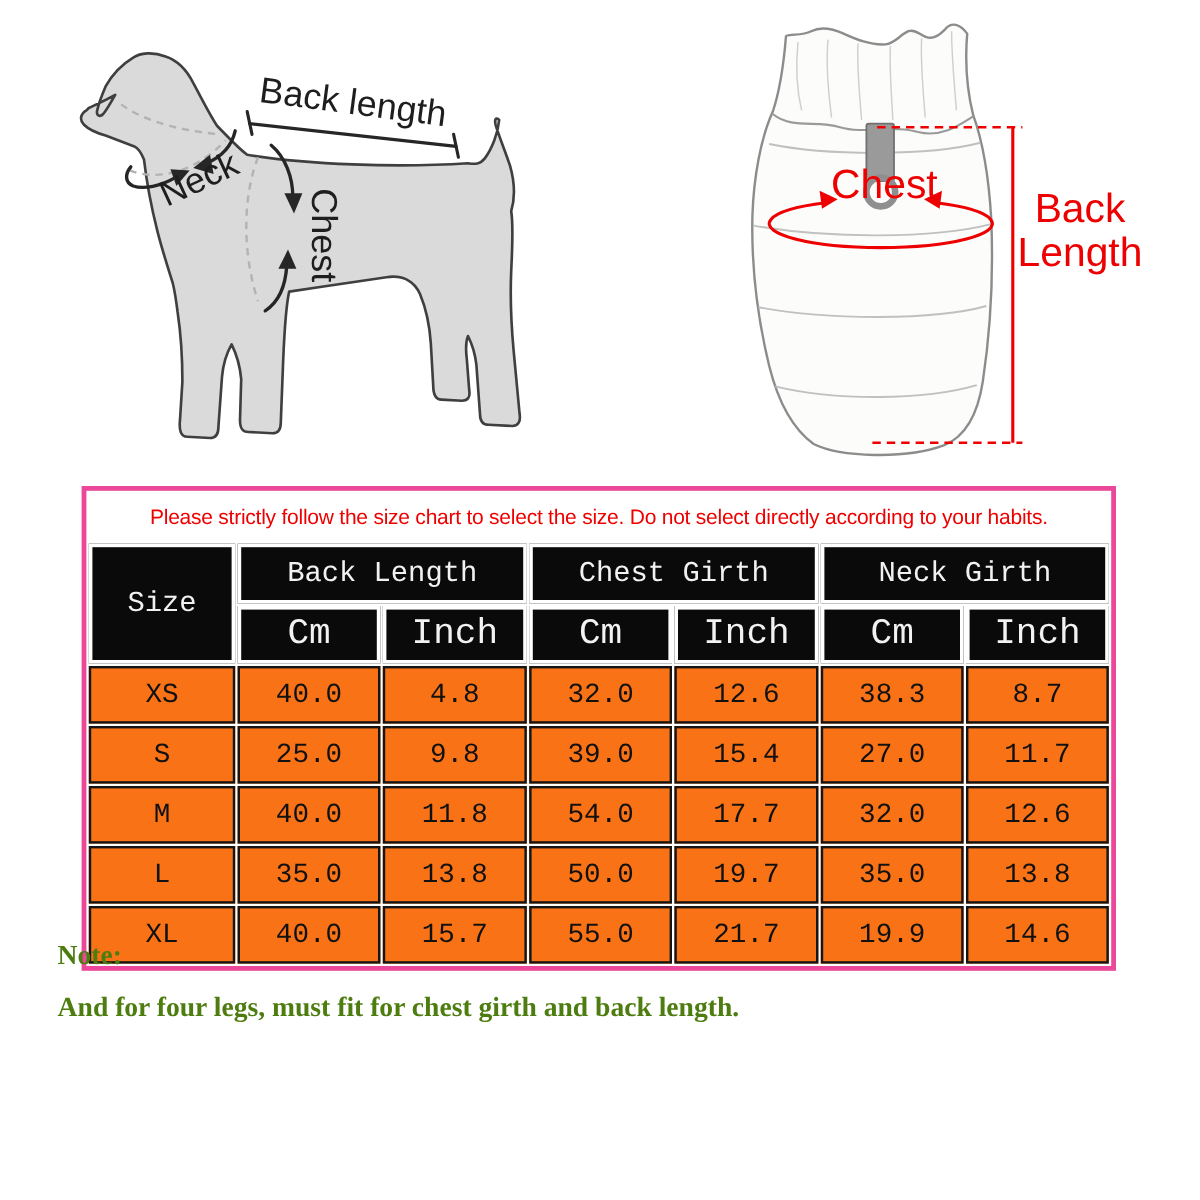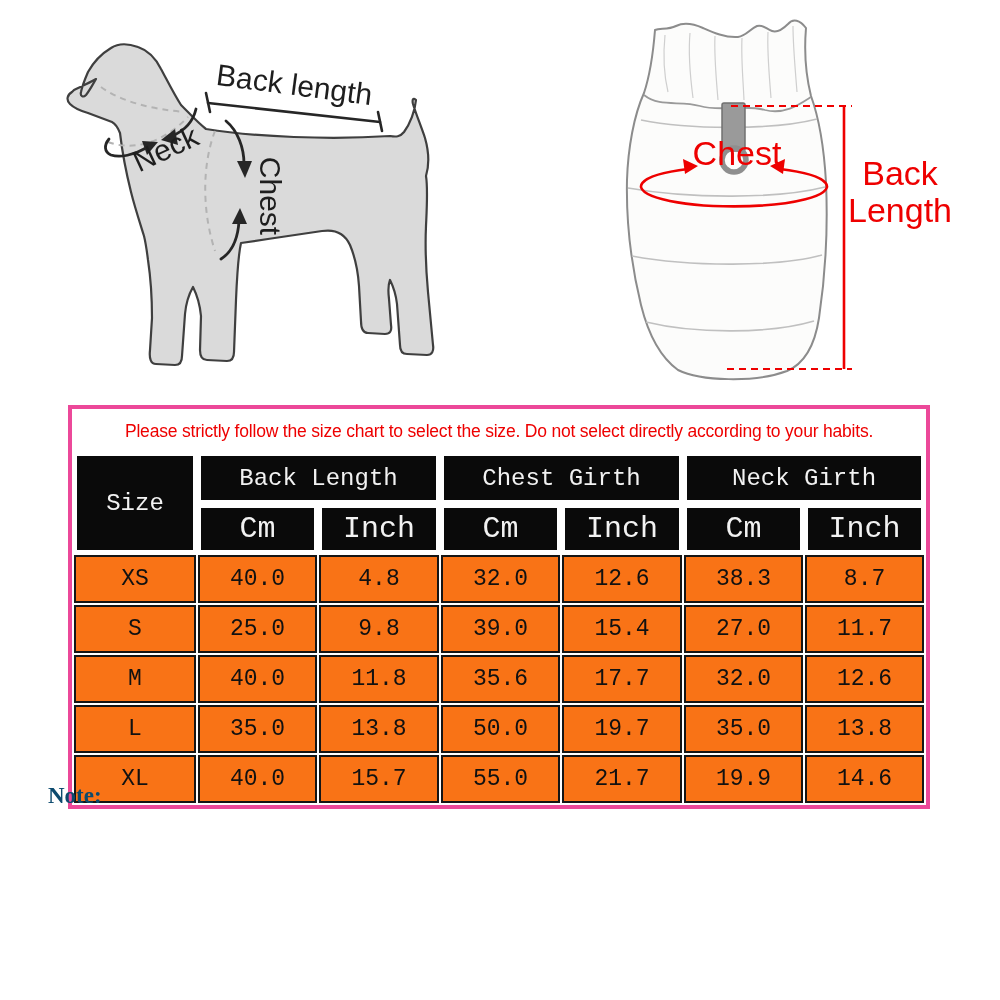--- a/index.html
+++ b/index.html
@@ -13,21 +13,21 @@
     border:4px solid #ec4899;font-family:"Liberation Mono",monospace;}
   table.size-table td,table.size-table th{padding:0;text-align:center;vertical-align:middle;}
   tr.banner-row td{height:40px;background:#ffffff;color:#ee0000;
     font-family:"Liberation Sans",sans-serif;font-size:17.5px;letter-spacing:-0.2px;font-weight:400;}
   th.dark{background:#0a0a0a;color:#f2f2f2;font-weight:400;font-size:24px;border:3px solid #ffffff;}
   tr.group-row th{height:44px;}
   tr.unit-row th{height:42px;font-size:30px;}
   tbody.data td{font-size:23px;color:#111;border:2px solid #151515;height:44px;background:#f97316;}
 
   
-  .notes{position:absolute;left:48px;top:781px;color:#0c4a6e;
+  .notes{position:absolute;left:48px;top:781px;color:#4d7c0f;
     font-family:"Liberation Serif",serif;font-weight:bold;font-size:23px;}
   .notes .line{line-height:30px;margin-bottom:14px;white-space:nowrap;}
 </style>
 </head>
 <body>
 
 <div class="canvas">
 
   <svg style="position:absolute;left:0;top:0;" width="470" height="400" viewBox="0 0 470 400">
 
@@ -172,21 +172,21 @@
         <td>9.8</td>
         <td>39.0</td>
         <td>15.4</td>
         <td>27.0</td>
         <td>11.7</td>
       </tr>
       <tr>
         <td>M</td>
         <td>40.0</td>
         <td>11.8</td>
-        <td>35.6</td>
+        <td>54.0</td>
         <td>17.7</td>
         <td>32.0</td>
         <td>12.6</td>
       </tr>
       <tr>
         <td>L</td>
         <td>35.0</td>
         <td>13.8</td>
         <td>50.0</td>
         <td>19.7</td>
@@ -200,15 +200,16 @@
         <td>55.0</td>
         <td>21.7</td>
         <td>19.9</td>
         <td>14.6</td>
       </tr>
     </tbody>
   </table>
 
   <div class="notes">
     <div class="line">Note:</div>
+    <div class="line">And for four legs, must fit for chest girth and back length.</div>
   </div>
 
 </div>
 
 </body></html>

